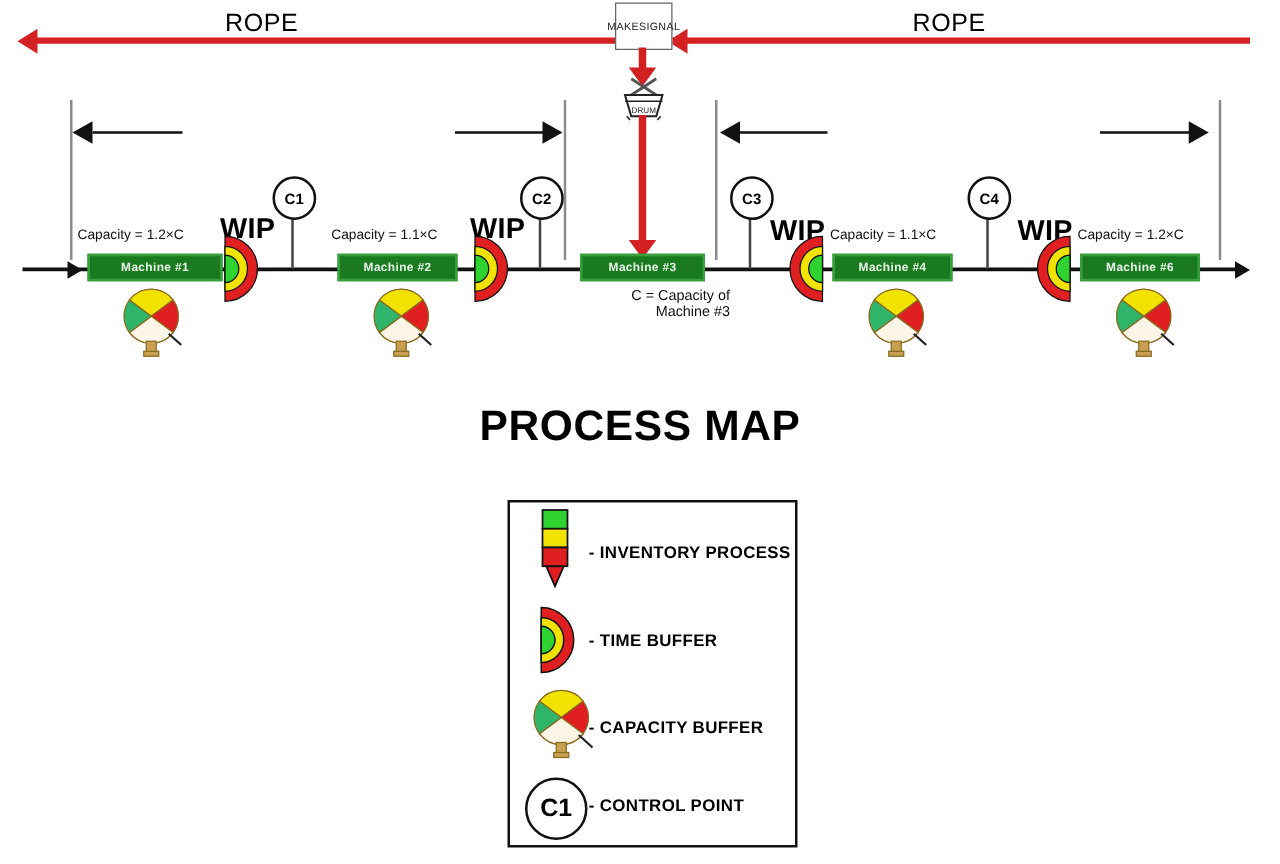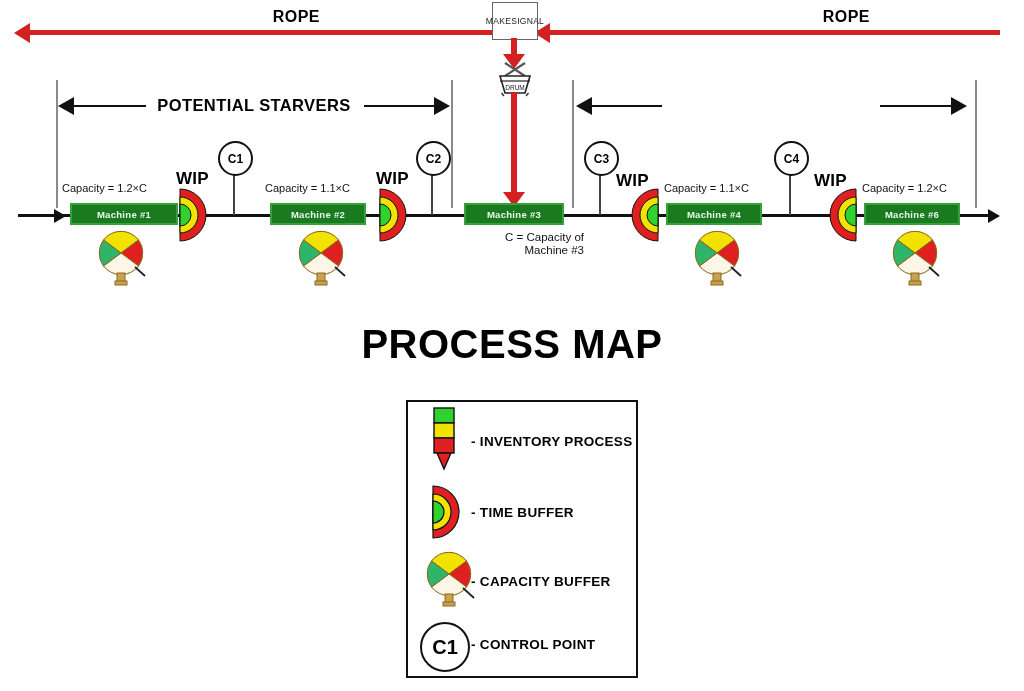--- a/index.html
+++ b/index.html
@@ -2,21 +2,21 @@
 <html><head>
 <meta charset="utf-8">
 <style>
   html,body{margin:0;padding:0;background:#fff;}
   body{width:1024px;height:691px;position:relative;overflow:hidden;
        font-family:"Liberation Sans", sans-serif;color:#000;}
   .stage{position:absolute;left:0;top:0;width:1024px;height:691px;}
   .abs{position:absolute;}
 
   
-  .rope-label{font-weight:bold;font-size:16px;letter-spacing:.5px;text-align:right;}
+  .rope-label{font-weight:normal;font-size:20px;letter-spacing:.5px;text-align:left;}
   .rope-bar{background:#d32020;height:5px;box-shadow:0 0 0 0 #fff;}
   .rope-arrow-left{
      width:0;height:0;border-top:10px solid transparent;border-bottom:10px solid transparent;
      border-right:16px solid #d32020;}
   .rope-arrow-down{
      width:0;height:0;border-left:11px solid transparent;border-right:11px solid transparent;
      border-top:15px solid #d32020;}
   .rope-vert{background:#d32020;width:6px;}
 
   
@@ -39,29 +39,29 @@
      border-left:12px solid #111;}
 
   
   .machine{background:#1a7a20;border:2px solid #37a03a;display:flex;align-items:center;
      justify-content:center;color:#eaf7ea;font-size:9.5px;font-weight:bold;letter-spacing:.3px;
      box-sizing:border-box;}
   .cap-label{font-size:11px;color:#111;white-space:nowrap;font-family:"Liberation Sans",sans-serif;}
   .c3-note{font-size:11.5px;color:#111;text-align:center;line-height:13px;white-space:nowrap;}
 
   
-  .wip-label{font-weight:bold;font-size:17px;letter-spacing:.3px;}
+  .wip-label{font-weight:bold;font-size:23px;letter-spacing:.3px;}
 
   
   .cp-circle{border:2.2px solid #111;border-radius:50%;background:#fff;display:flex;
      align-items:center;justify-content:center;font-weight:bold;font-size:12px;letter-spacing:.2px;}
   .cp-stem{background:#444;width:1.6px;}
 
   
-  .title{font-weight:bold;font-size:40px;letter-spacing:.5px;text-align:center;}
+  .title{font-weight:bold;font-size:34px;letter-spacing:.5px;text-align:center;}
 
   
   .legend-box{border:2px solid #111;background:#fff;box-sizing:border-box;}
   .legend-text{font-weight:bold;font-size:13.5px;letter-spacing:.3px;white-space:nowrap;}
   .legend-cp{border:2.4px solid #111;border-radius:50%;background:#fff;display:flex;
      align-items:center;justify-content:center;font-weight:bold;font-size:20px;}
 </style>
 </head>
 <body>
 
@@ -93,21 +93,20 @@
     <text x="23" y="28" text-anchor="middle" font-size="6.5" fill="#222" font-family="Liberation Sans, sans-serif">DRUM</text>
   </svg>
 
   <div class="abs rope-vert" style="left:511px;top:92px;width:6px;height:104px;"></div>
   <div class="abs rope-arrow-down" style="left:503px;top:192px;"></div>
 
   <div class="abs bracket-tick" style="left:56px;top:80px;height:128px;"></div>
   <div class="abs bracket-tick" style="left:451px;top:80px;height:128px;"></div>
   <div class="abs arrow-l" style="left:58px;top:97px;"></div>
   <div class="abs bracket-line" style="left:74px;top:105px;width:72px;"></div>
-  <div class="abs bracket-label" style="left:146px;top:96px;width:216px;">POTENTIAL STARVERS</div>
   <div class="abs bracket-line" style="left:364px;top:105px;width:71px;"></div>
   <div class="abs arrow-r" style="left:434px;top:97px;"></div>
 
   <div class="abs bracket-tick" style="left:572px;top:80px;height:128px;"></div>
   <div class="abs bracket-tick" style="left:975px;top:80px;height:128px;"></div>
   <div class="abs arrow-l" style="left:576px;top:97px;"></div>
   <div class="abs bracket-line" style="left:592px;top:105px;width:70px;"></div>
   <div class="abs bracket-line" style="left:880px;top:105px;width:72px;"></div>
   <div class="abs arrow-r" style="left:951px;top:97px;"></div>
 

